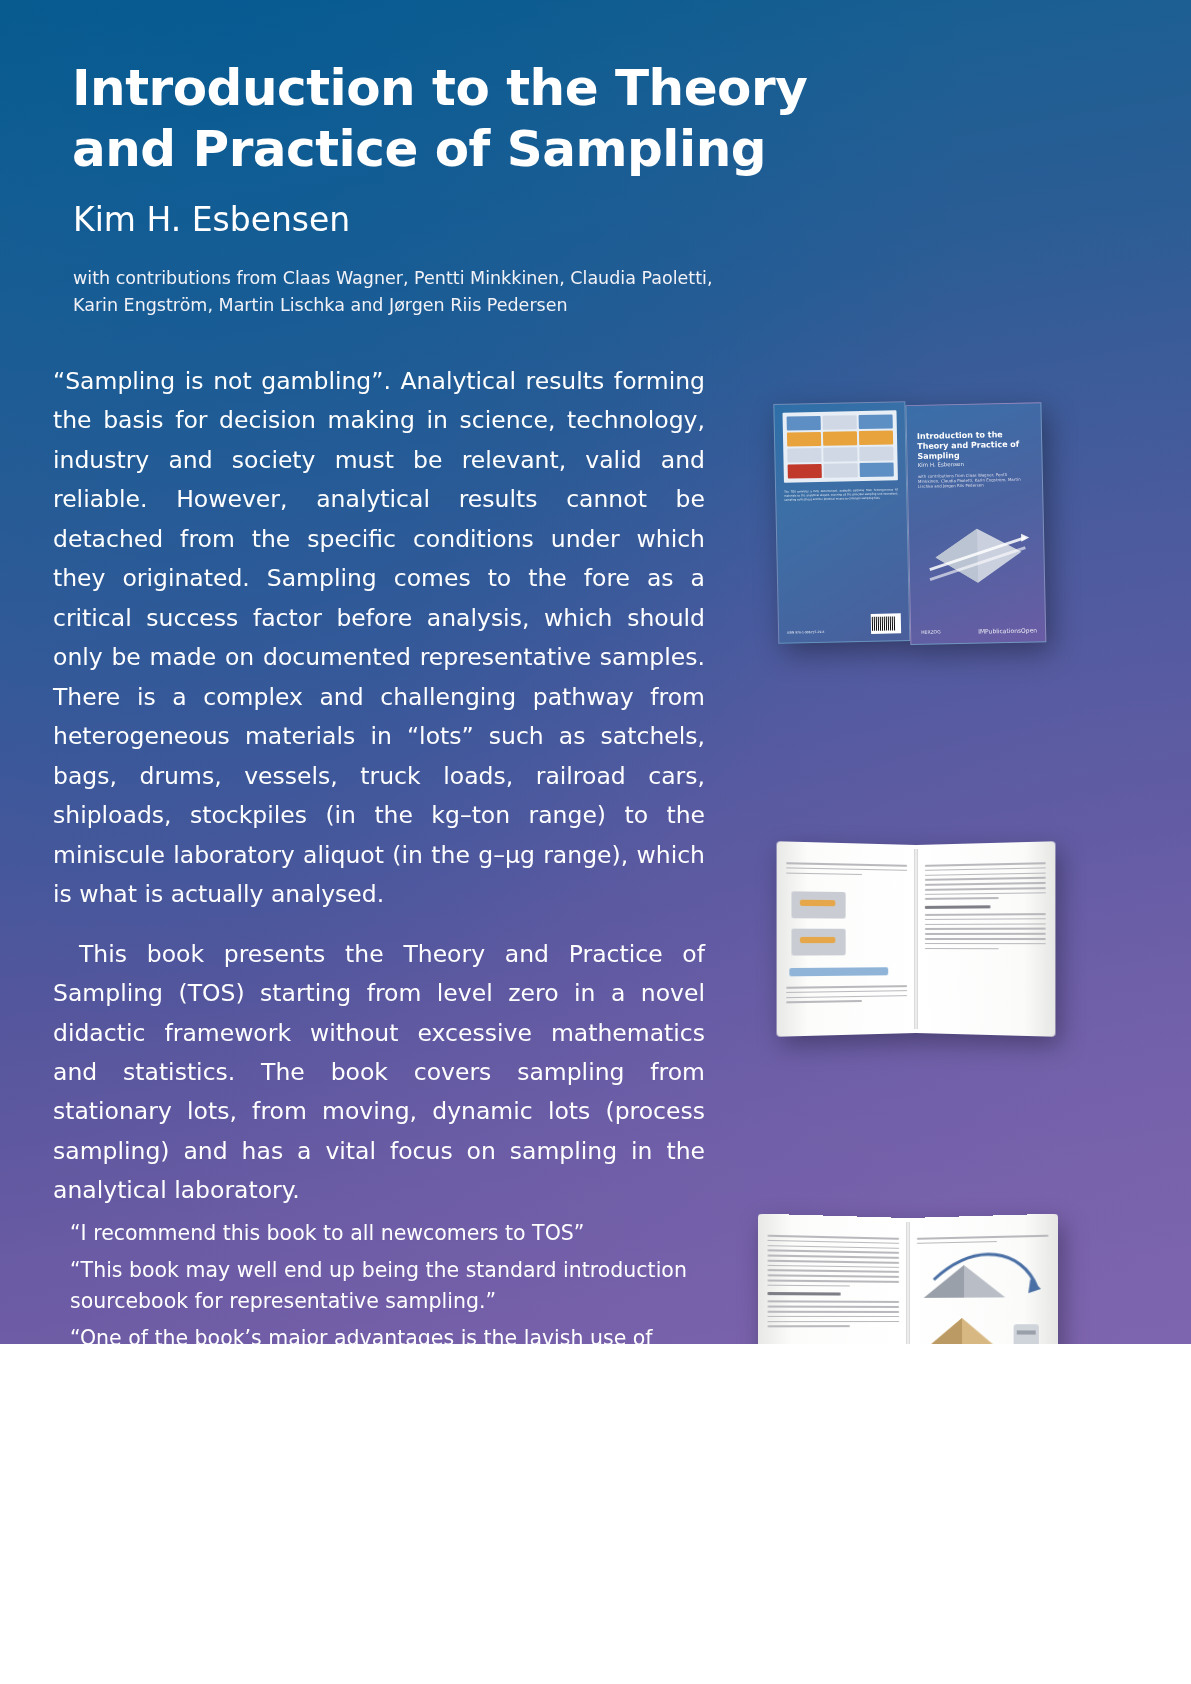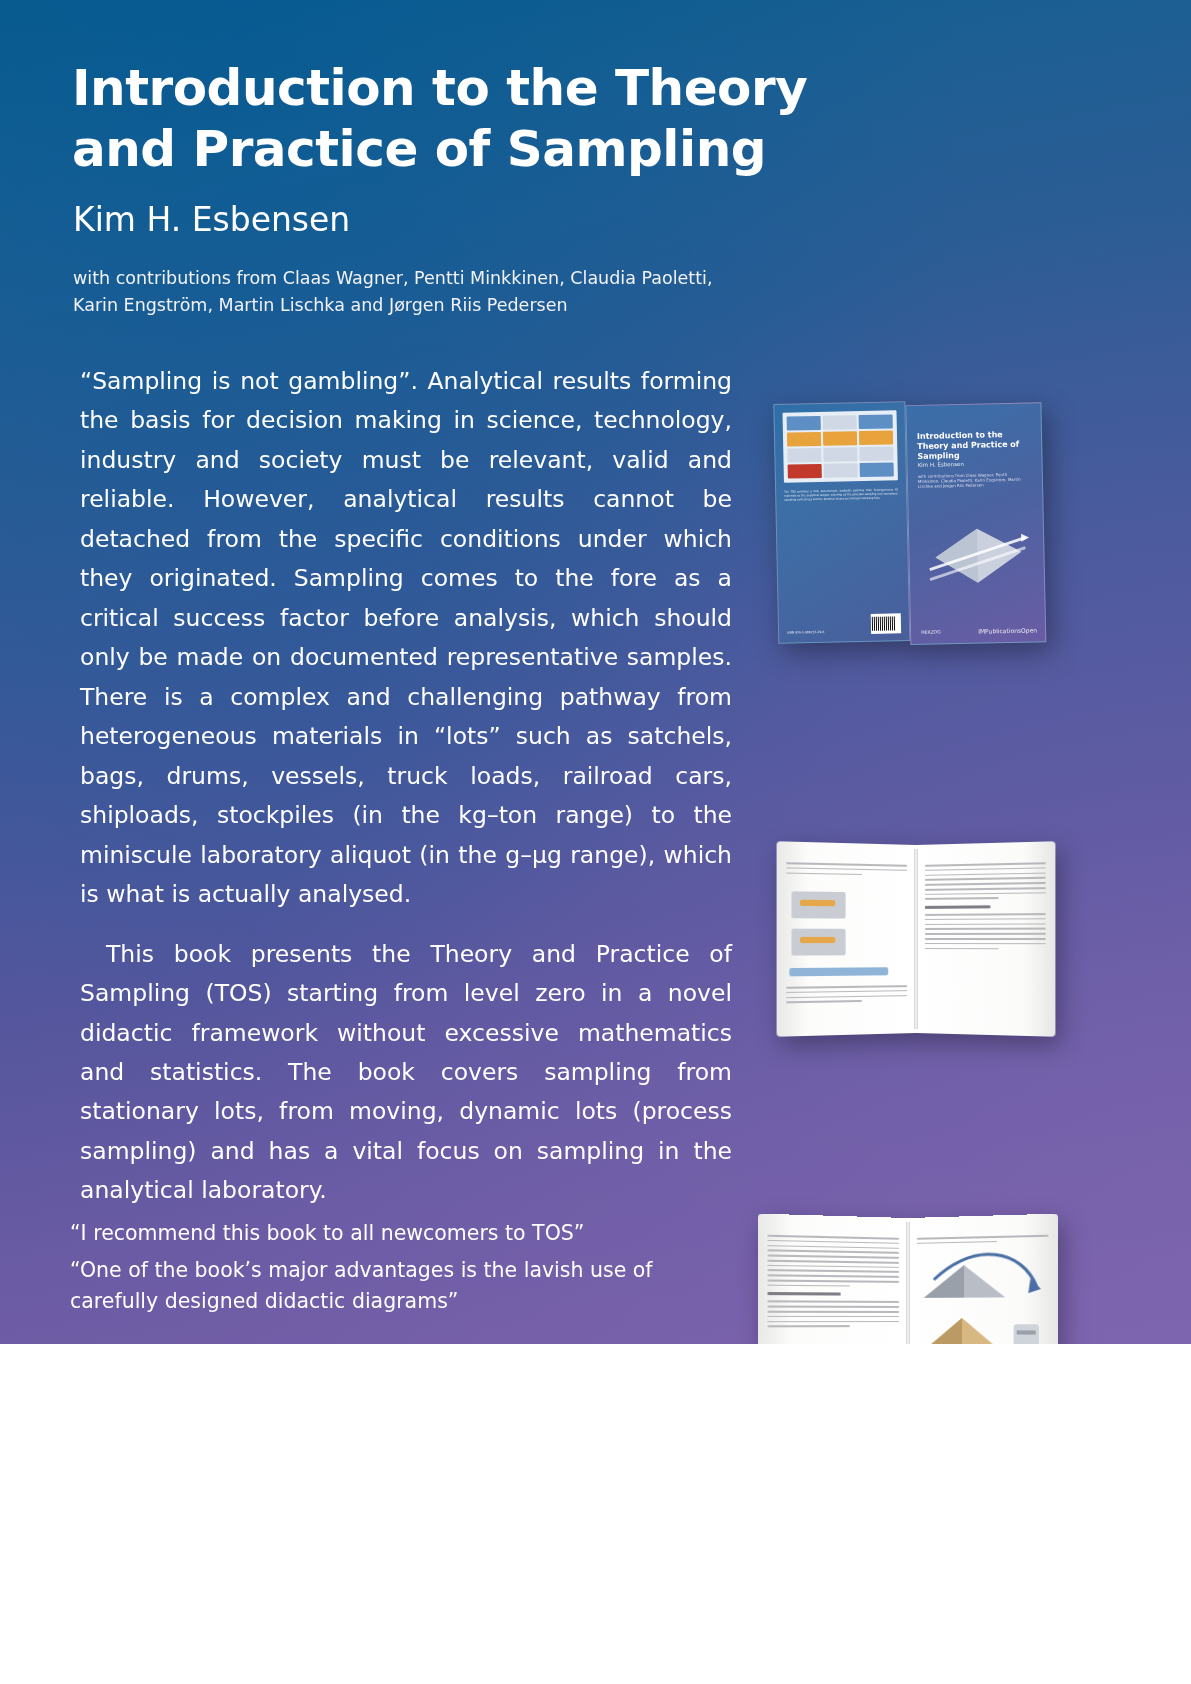--- a/index.html
+++ b/index.html
@@ -63,21 +63,21 @@
     top: 265px;
     width: 680px;
     font-size: 17.5px;
     line-height: 1.55;
     color: #f2f2f7;
   }
 
   
   .body-col {
     position: absolute;
-    left: 80px;
+    left: 53px;
     top: 362px;
     width: 652px;
   }
   .body-col p {
     margin: 0;
     font-size: 23.5px;
     line-height: 1.68;
     text-align: justify;
     color: #ffffff;
   }
@@ -346,20 +346,21 @@
     <div class="author">Kim H. Esbensen</div>
     <div class="contributors">with contributions from Claas Wagner, Pentti Minkkinen, Claudia Paoletti, Karin Engström, Martin Lischka and Jørgen Riis Pedersen</div>
 
     <div class="body-col">
       <p class="first">“Sampling is not gambling”. Analytical results forming the basis for decision making in science, technology, industry and society must be relevant, valid and reliable. However, analytical results cannot be detached from the specific conditions under which they originated. Sampling comes to the fore as a critical success factor before analysis, which should only be made on documented representative samples. There is a complex and challenging pathway from heterogeneous materials in “lots” such as satchels, bags, drums, vessels, truck loads, railroad cars, shiploads, stockpiles (in the kg–ton range) to the miniscule laboratory aliquot (in the g–µg range), which is what is actually analysed.</p>
       <p class="second">This book presents the Theory and Practice of Sampling (TOS) starting from level zero in a novel didactic framework without excessive mathematics and statistics. The book covers sampling from stationary lots, from moving, dynamic lots (process sampling) and has a vital focus on sampling in the analytical laboratory.</p>
     </div>
 
     <div class="quotes">
       <div class="q">“I recommend this book to all newcomers to TOS”</div>
+      <div class="q">“This book may well end up being the standard introduction sourcebook for representative sampling.”</div>
       <div class="q">“One of the book’s major advantages is the lavish use of carefully designed didactic diagrams”</div>
     </div>
 
     <div class="url">impopen.com/sampling</div>
 
     <div class="logo">
       <span>IMPublications</span><b>Riis</b>
     </div>
 
     <div class="cover-wrap">

